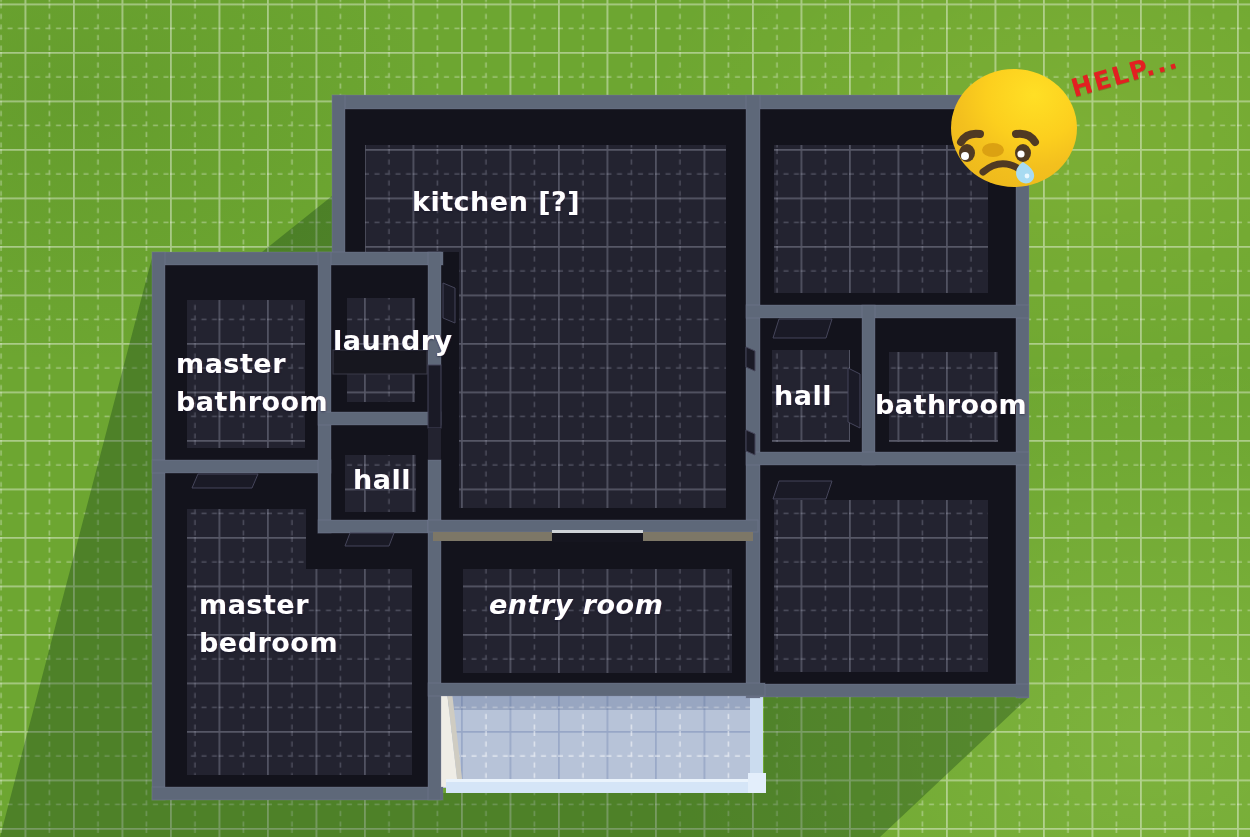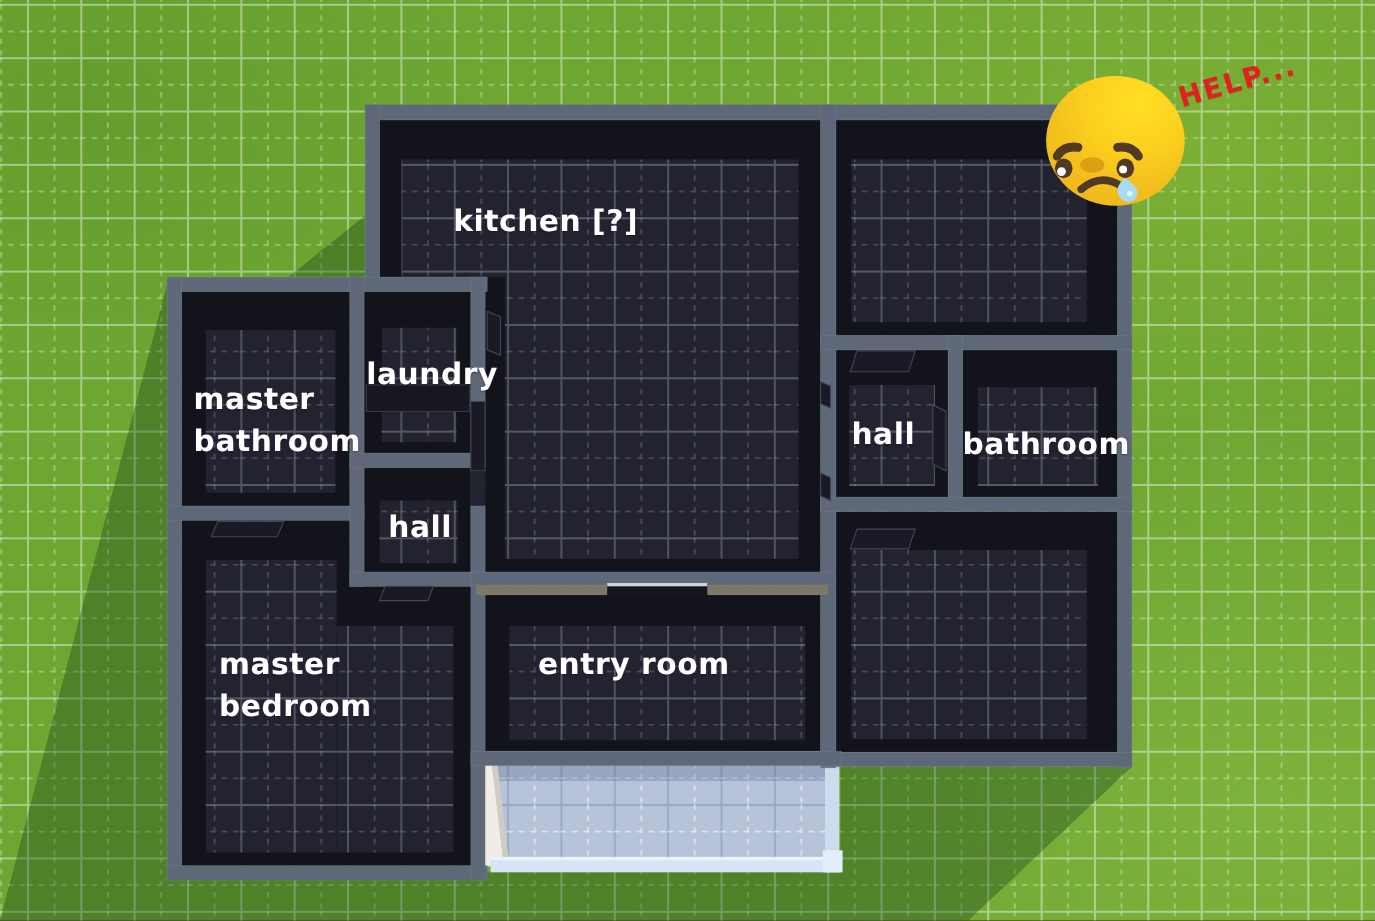--- a/index.html
+++ b/index.html
@@ -196,16 +196,16 @@
 
 <div class="room-label" style="left:412px;top:183px;">kitchen [?]</div>
 <div class="room-label" style="left:333px;top:322px;">laundry</div>
 <div class="room-label" style="left:176px;top:345px;">master
 bathroom</div>
 <div class="room-label" style="left:774px;top:377px;">hall</div>
 <div class="room-label" style="left:875px;top:386px;">bathroom</div>
 <div class="room-label" style="left:353px;top:461px;">hall</div>
 <div class="room-label" style="left:199px;top:586px;">master
 bedroom</div>
-<div class="room-label" style="left:489px;top:586px;">entry room</div>
+<div class="room-label" style="left:489px;top:586px;font-style:italic;">entry room</div>
 
 <div id="help-text">HELP...</div>
 </div>
 
 </body></html>

